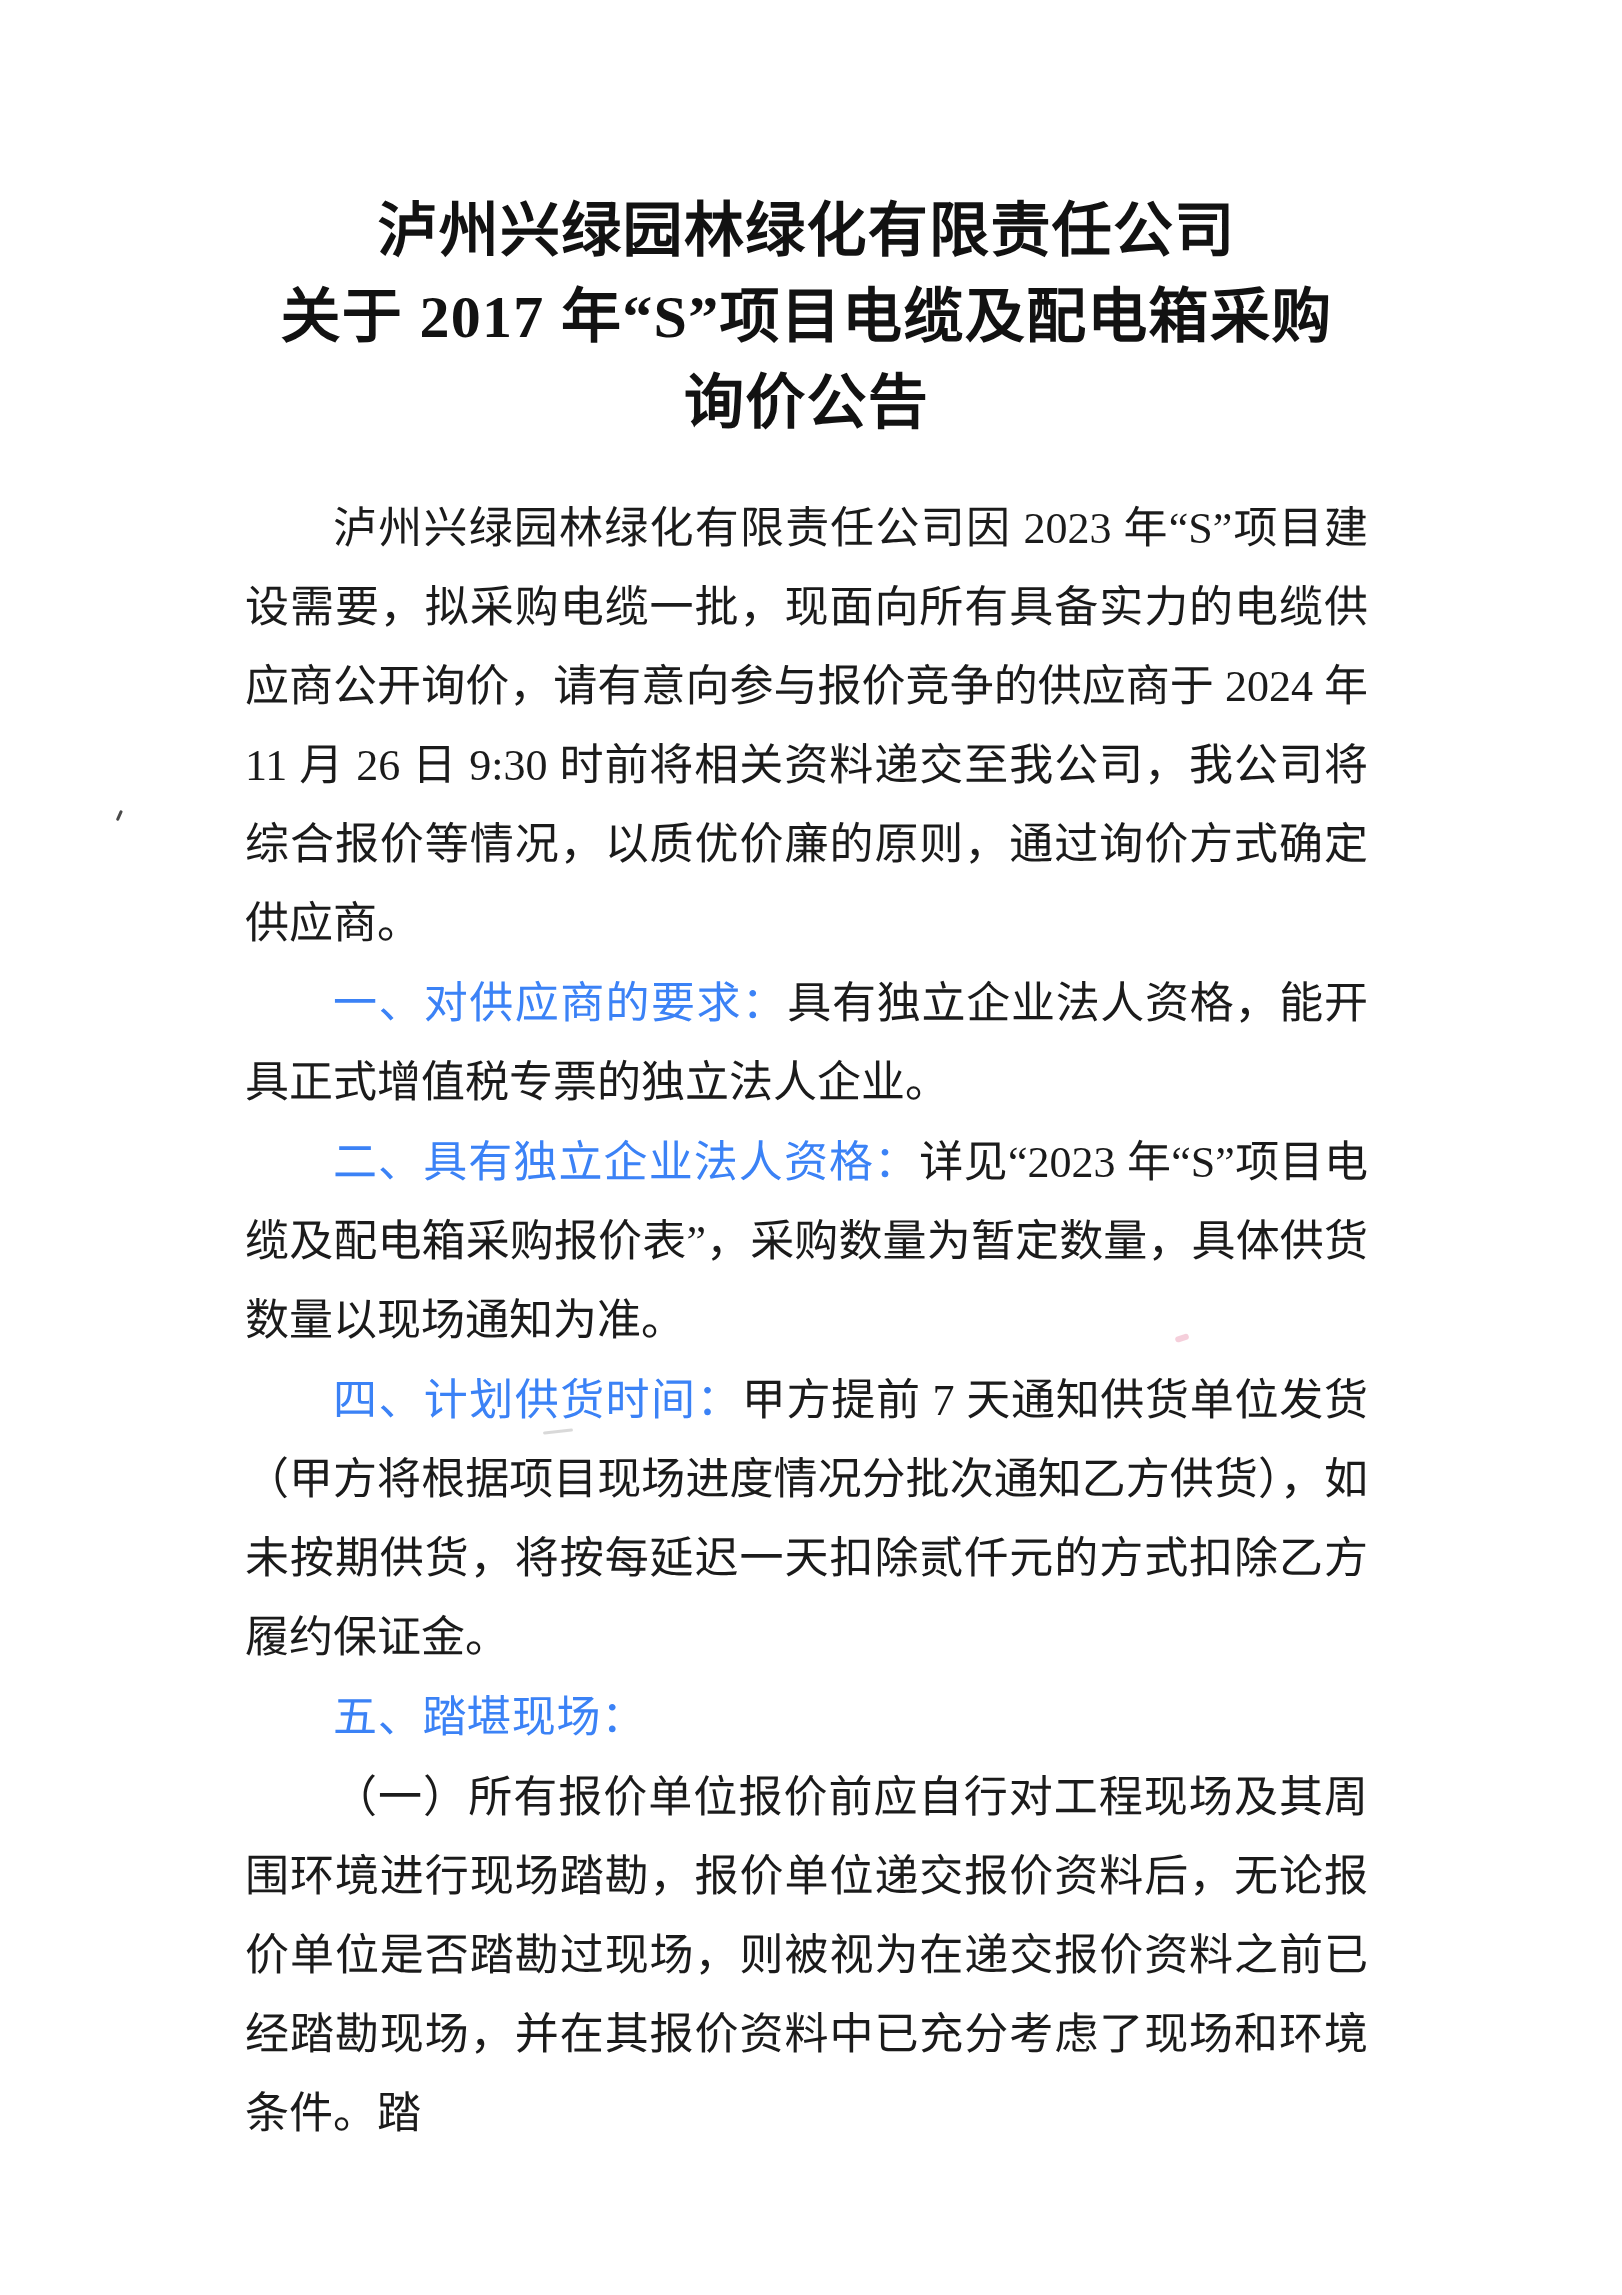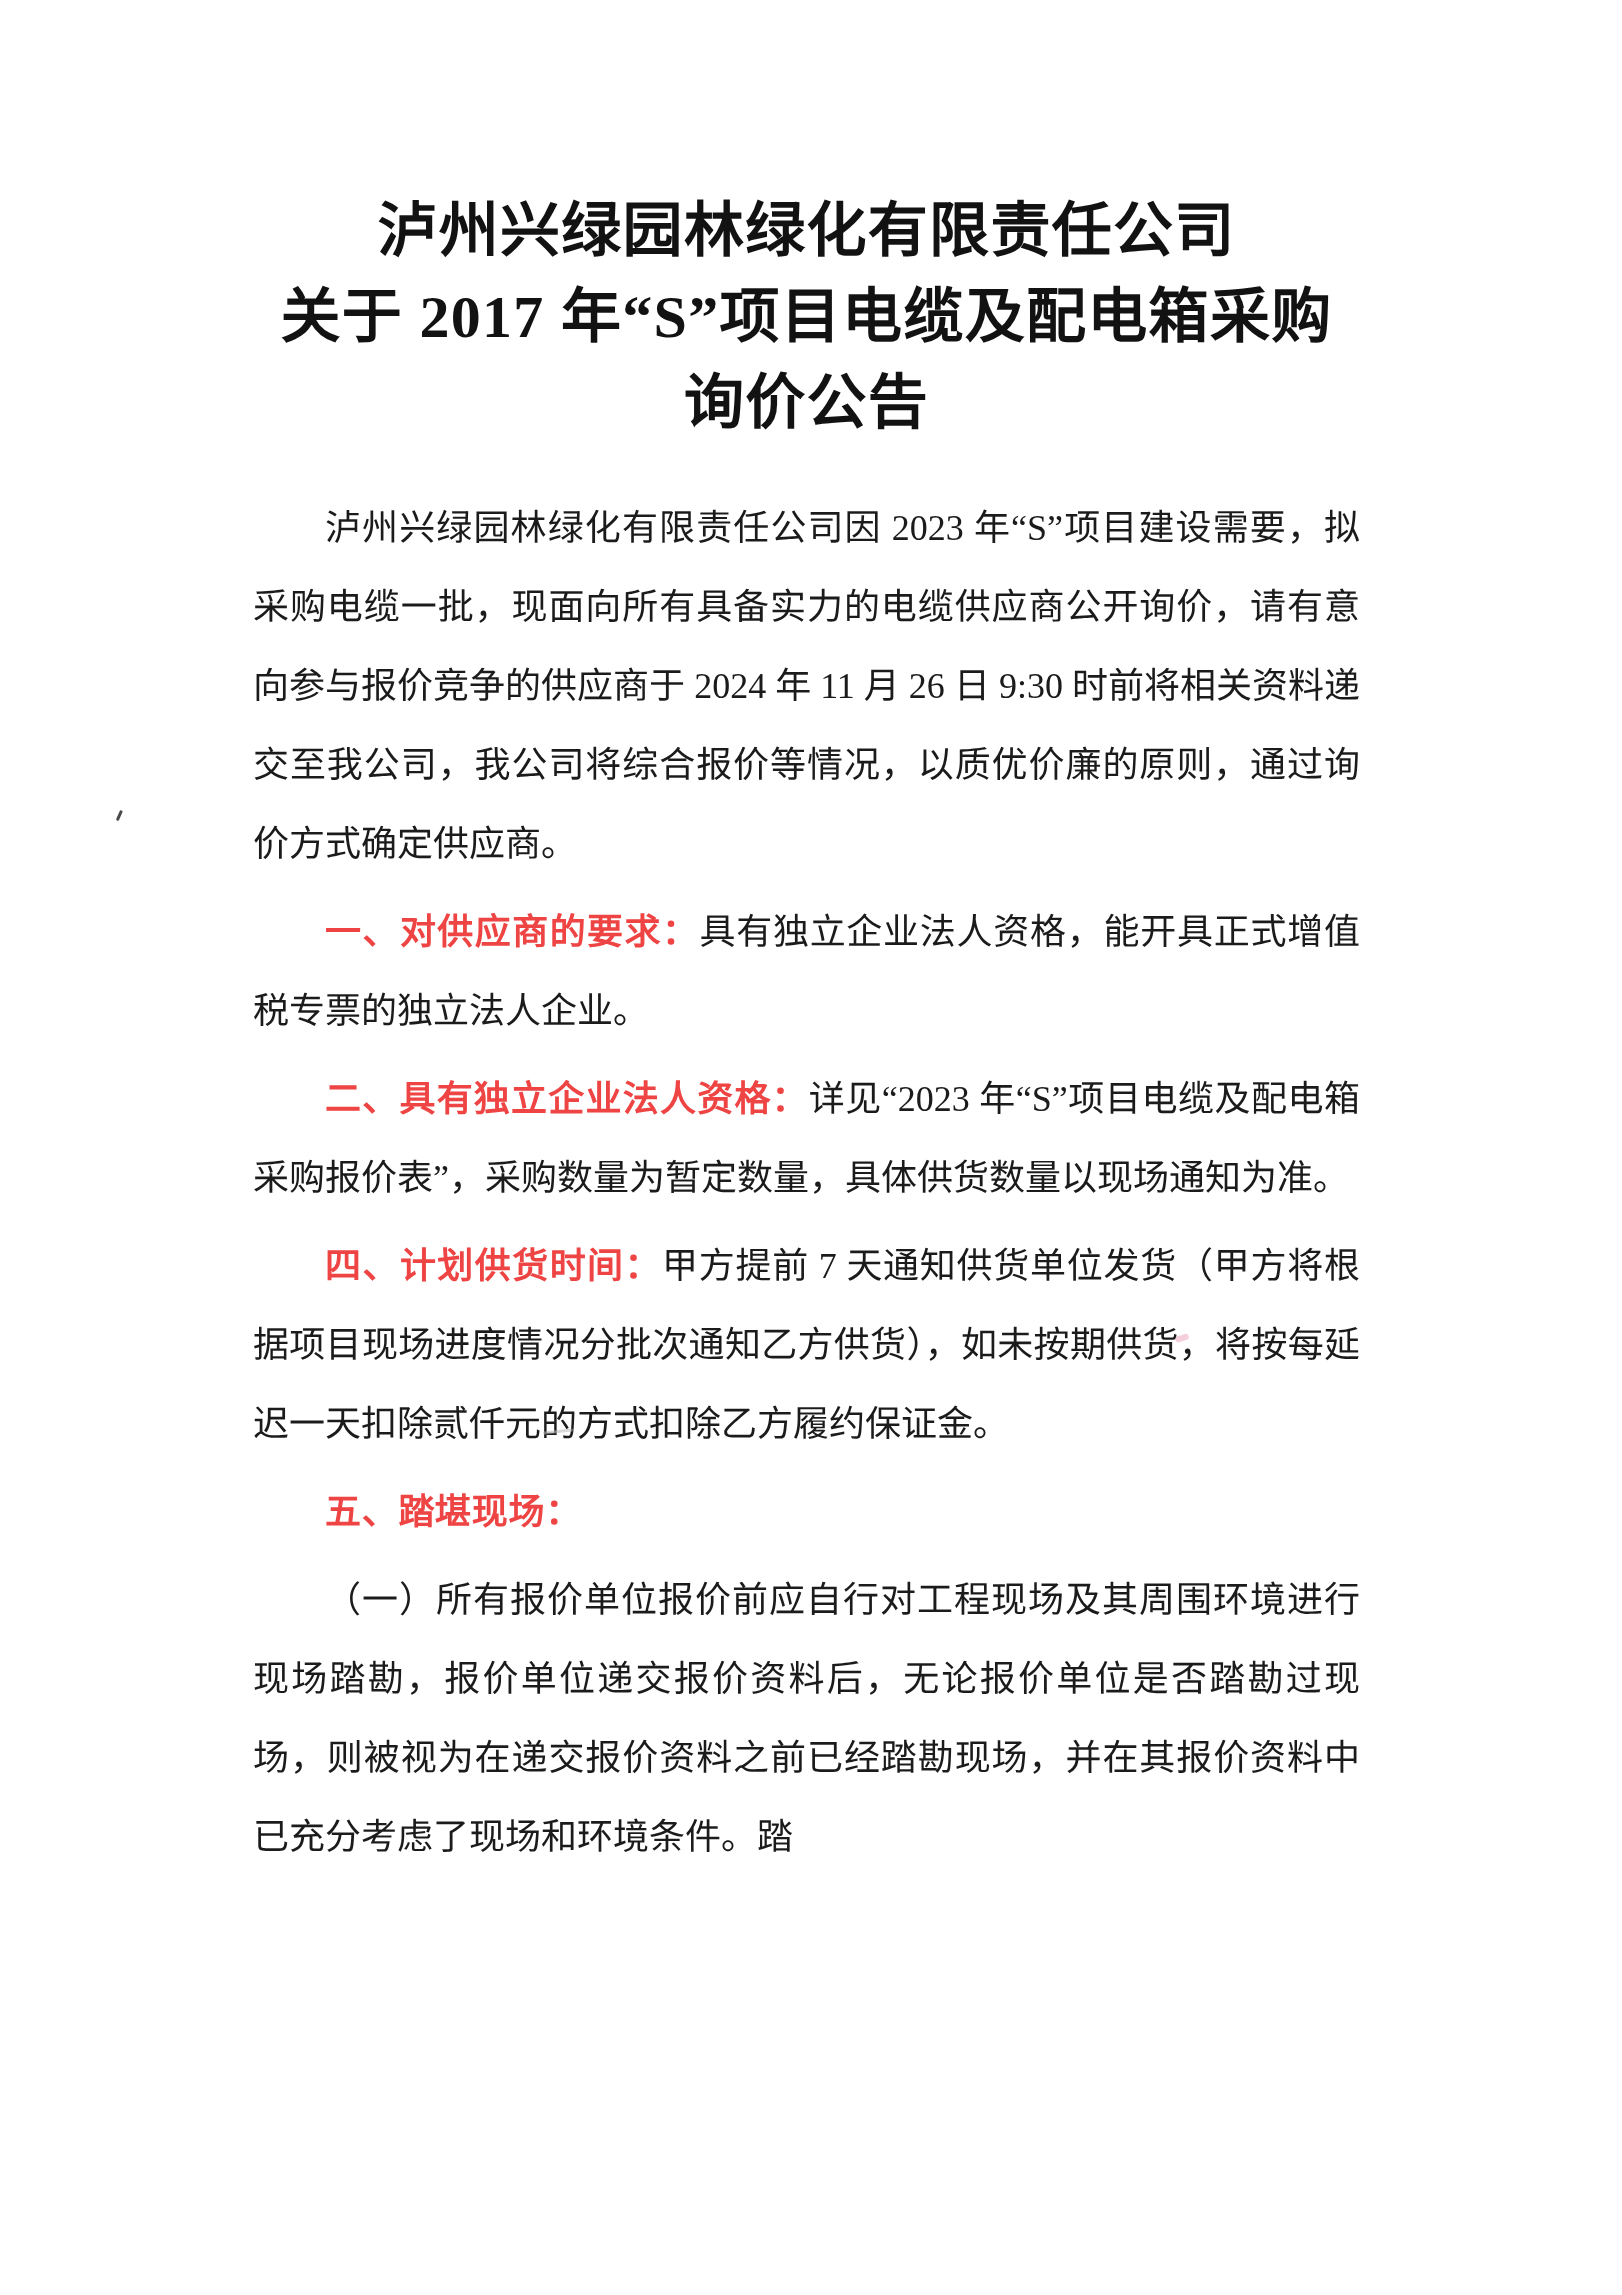--- a/index.html
+++ b/index.html
@@ -27,32 +27,32 @@
     line-height: 86px;
     letter-spacing: 1.3px;
     color: #121212;
     white-space: nowrap;
     text-align: center;
   }
   .body-block {
     margin-top: 42px;
   }
   .para {
-    margin: 8px;
+    margin: 0;
     font-family: "Liberation Serif", "DejaVu Serif", serif;
-    font-size: 36px;
+    font-size: 44px;
     line-height: 79px;
     text-align: justify;
     text-indent: 2em;
     color: #1b1b1b;
   }
   .section-label {
     font-family: "Liberation Sans", "DejaVu Sans", sans-serif;
-    font-weight: bold;
-    color: #ef4444;
+    font-weight: normal;
+    color: #3b82f6;
     letter-spacing: 0.7px;
   }
   
   .artifact {
     position: absolute;
     pointer-events: none;
   }
   .artifact-tick {
     left: 118px;
     top: 810px;

